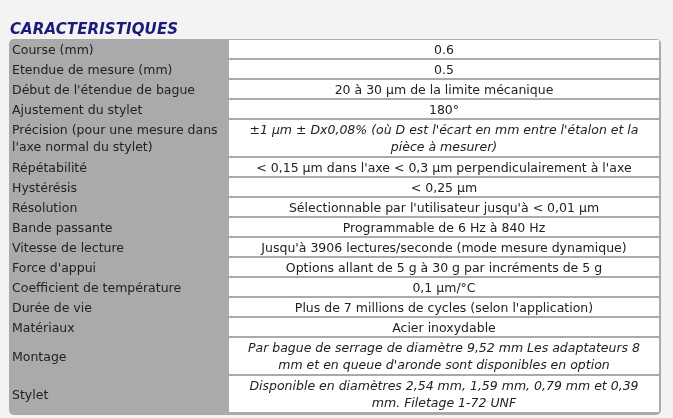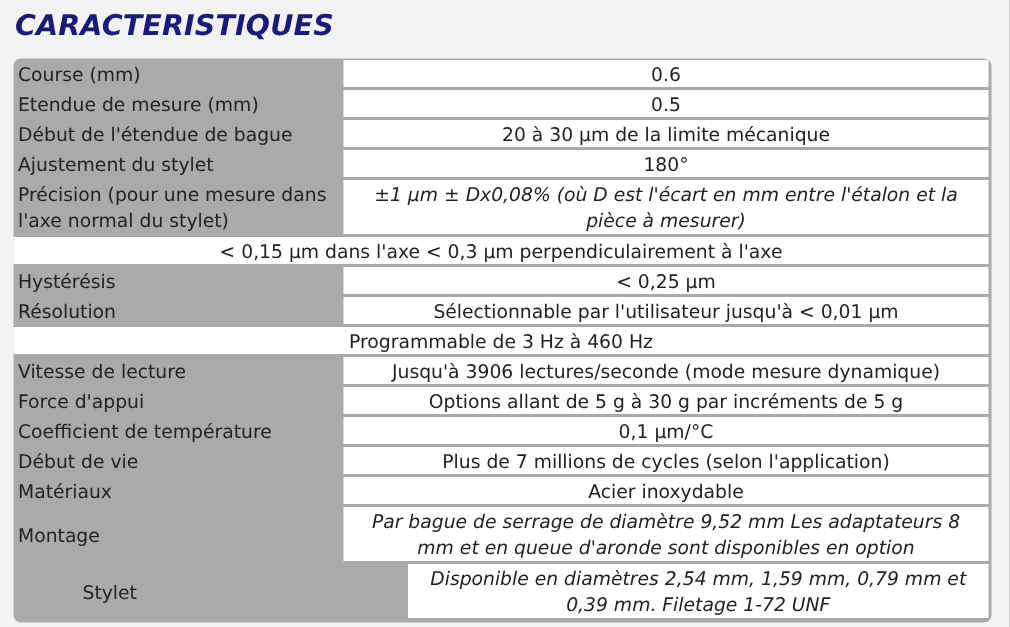--- a/index.html
+++ b/index.html
@@ -1,31 +1,31 @@
 <!DOCTYPE html>
 <html><head>
 <meta charset="utf-8">
 <style>
   html, body { margin:0; padding:0; }
   body {
     width:673px; height:418px; background:#f3f3f3; overflow:hidden;
     font-family:"DejaVu Sans", sans-serif; font-size:12.5px; color:#222;
   }
   .title {
-    position:absolute; left:10px; top:6px;
+    position:absolute; left:10px; top:20px;
     font-family:"DejaVu Sans", sans-serif; font-weight:bold; font-style:italic;
-    font-size:19px; color:#1a1a78; letter-spacing:0.1px;
+    font-size:15px; color:#1a1a78; letter-spacing:0.1px;
   }
   .spec-table {
     position:absolute; left:9px; top:39px; width:652px;
     background:#aaaaaa; border-radius:5px;
     padding:1px 2px 3px 0; box-sizing:border-box;
   }
   .row { display:flex; align-items:stretch; margin-bottom:2px; }
-  .row:last-child { margin-bottom:0;padding-left:43px; }
+  .row:last-child { margin-bottom:0; }
   .label {
     width:220px; flex:0 0 220px; padding:0 0 0 3px; box-sizing:border-box;
     display:flex; align-items:center; line-height:17px; min-height:18px;
     color:#222;
   }
   .value {
     flex:1; background:#ffffff; text-align:center;
     display:flex; align-items:center; justify-content:center;
     line-height:17px; min-height:18px; padding:0 24px; box-sizing:border-box;
     color:#222;
@@ -52,47 +52,49 @@
   </div>
   <div class="row">
     <div class="label">Ajustement du stylet</div>
     <div class="value">180°</div>
   </div>
   <div class="row">
     <div class="label">Précision (pour une mesure dans l'axe normal du stylet)</div>
     <div class="value multi">±1 µm ± Dx0,08% (où D est l'écart en mm entre l'étalon et la pièce à mesurer)</div>
   </div>
   <div class="row">
+    <div class="label">Répétabilité</div>
     <div class="value">&lt; 0,15 µm dans l'axe &lt; 0,3 µm perpendiculairement à l'axe</div>
   </div>
   <div class="row">
     <div class="label">Hystérésis</div>
     <div class="value">&lt; 0,25 µm</div>
   </div>
   <div class="row">
     <div class="label">Résolution</div>
     <div class="value">Sélectionnable par l'utilisateur jusqu'à &lt; 0,01 µm</div>
   </div>
   <div class="row">
-    <div class="value">Programmable de 3 Hz à 460 Hz</div>
+    <div class="label">Bande passante</div>
+    <div class="value">Programmable de 6 Hz à 840 Hz</div>
   </div>
   <div class="row">
     <div class="label">Vitesse de lecture</div>
     <div class="value">Jusqu'à 3906 lectures/seconde (mode mesure dynamique)</div>
   </div>
   <div class="row">
     <div class="label">Force d'appui</div>
     <div class="value">Options allant de 5 g à 30 g par incréments de 5 g</div>
   </div>
   <div class="row">
     <div class="label">Coefficient de température</div>
     <div class="value">0,1 µm/°C</div>
   </div>
   <div class="row">
-    <div class="label">Début de vie</div>
+    <div class="label">Durée de vie</div>
     <div class="value">Plus de 7 millions de cycles (selon l'application)</div>
   </div>
   <div class="row">
     <div class="label">Matériaux</div>
     <div class="value">Acier inoxydable</div>
   </div>
   <div class="row">
     <div class="label">Montage</div>
     <div class="value multi">Par bague de serrage de diamètre 9,52 mm Les adaptateurs 8 mm et en queue d'aronde sont disponibles en option</div>
   </div>

